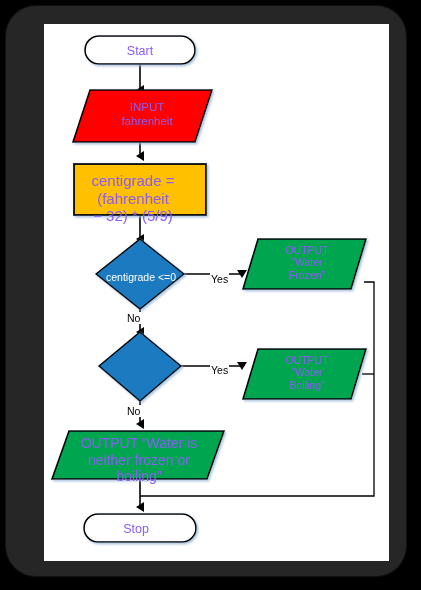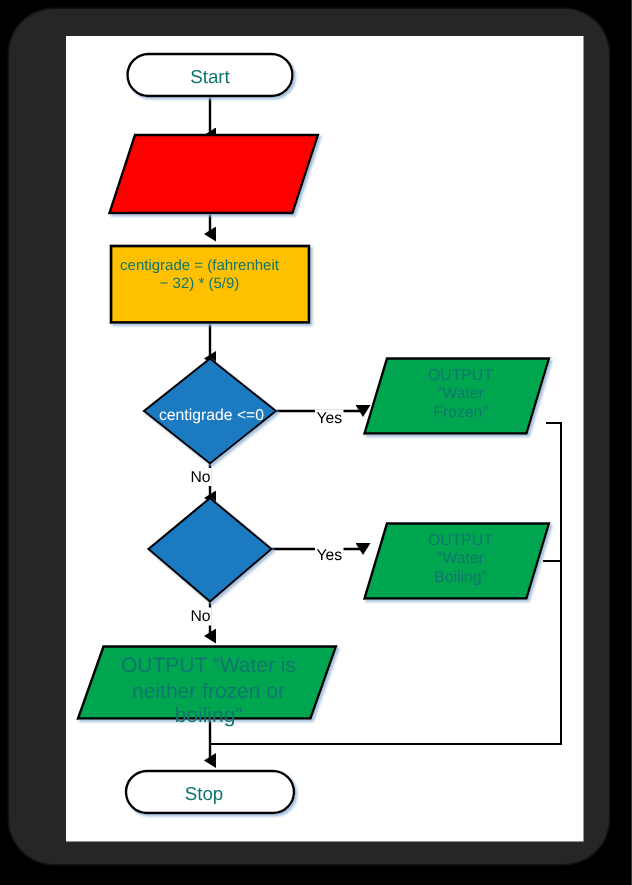--- a/index.html
+++ b/index.html
@@ -11,35 +11,35 @@
     box-shadow:0 0 0 1px #111;
   }
   #page{
     position:absolute;left:38px;top:18px;width:345px;height:537px;
     background:#ffffff;
   }
   #canvas{position:absolute;left:0;top:0;width:345px;height:537px;}
   #canvas svg{position:absolute;left:0;top:0;}
 
   .lbl{
-    position:absolute;color:#0f766e;text-align:center;
+    position:absolute;color:#8b5cf6;text-align:center;
     line-height:1.18;white-space:pre-line;
     -webkit-user-select:none;user-select:none;
   }
   .lbl.white{color:#ffffff;}
 
   
   .t-start{left:41px;top:20px;width:110px;font-size:12.5px;}
   .t-stop{left:40px;top:498px;width:104px;font-size:12.5px;}
 
   
   .t-input{left:48px;top:77px;width:110px;font-size:11.5px;}
 
   
-  .t-proc{left:31px;top:148px;width:116px;font-size:10px;}
+  .t-proc{left:31px;top:148px;width:116px;font-size:15px;}
 
   
   .t-dec1{left:45px;top:247px;width:104px;font-size:10.5px;}
   .t-dec2{left:48px;top:338px;width:98px;font-size:10.5px;}
 
   
   .t-out1{left:213px;top:220px;width:100px;font-size:10.5px;}
   .t-out2{left:213px;top:330px;width:100px;font-size:10.5px;}
   .t-out3{left:22px;top:411px;width:146px;font-size:14px;}
 
@@ -124,20 +124,22 @@
           <polygon points="25,407 180,407 163,455 8,455" fill="#00a650" stroke="#000" stroke-width="1.6" filter="url(#sh)"></polygon>
         </g>
 
         <g>
           <rect x="40" y="490" width="112" height="28" rx="14" ry="14" fill="#ffffff" stroke="#000" stroke-width="1.6" filter="url(#sh)"></rect>
         </g>
       </svg>
 
       <div class="lbl t-start">Start</div>
 
+      <div class="lbl t-input">INPUT
+fahrenheit</div>
 
       <div class="lbl t-proc">centigrade = (fahrenheit
 − 32) * (5/9)</div>
 
       <div class="lbl white t-dec1">centigrade &lt;=0</div>
 
 
       <div class="lbl t-out1">OUTPUT
 “Water
 Frozen”</div>

